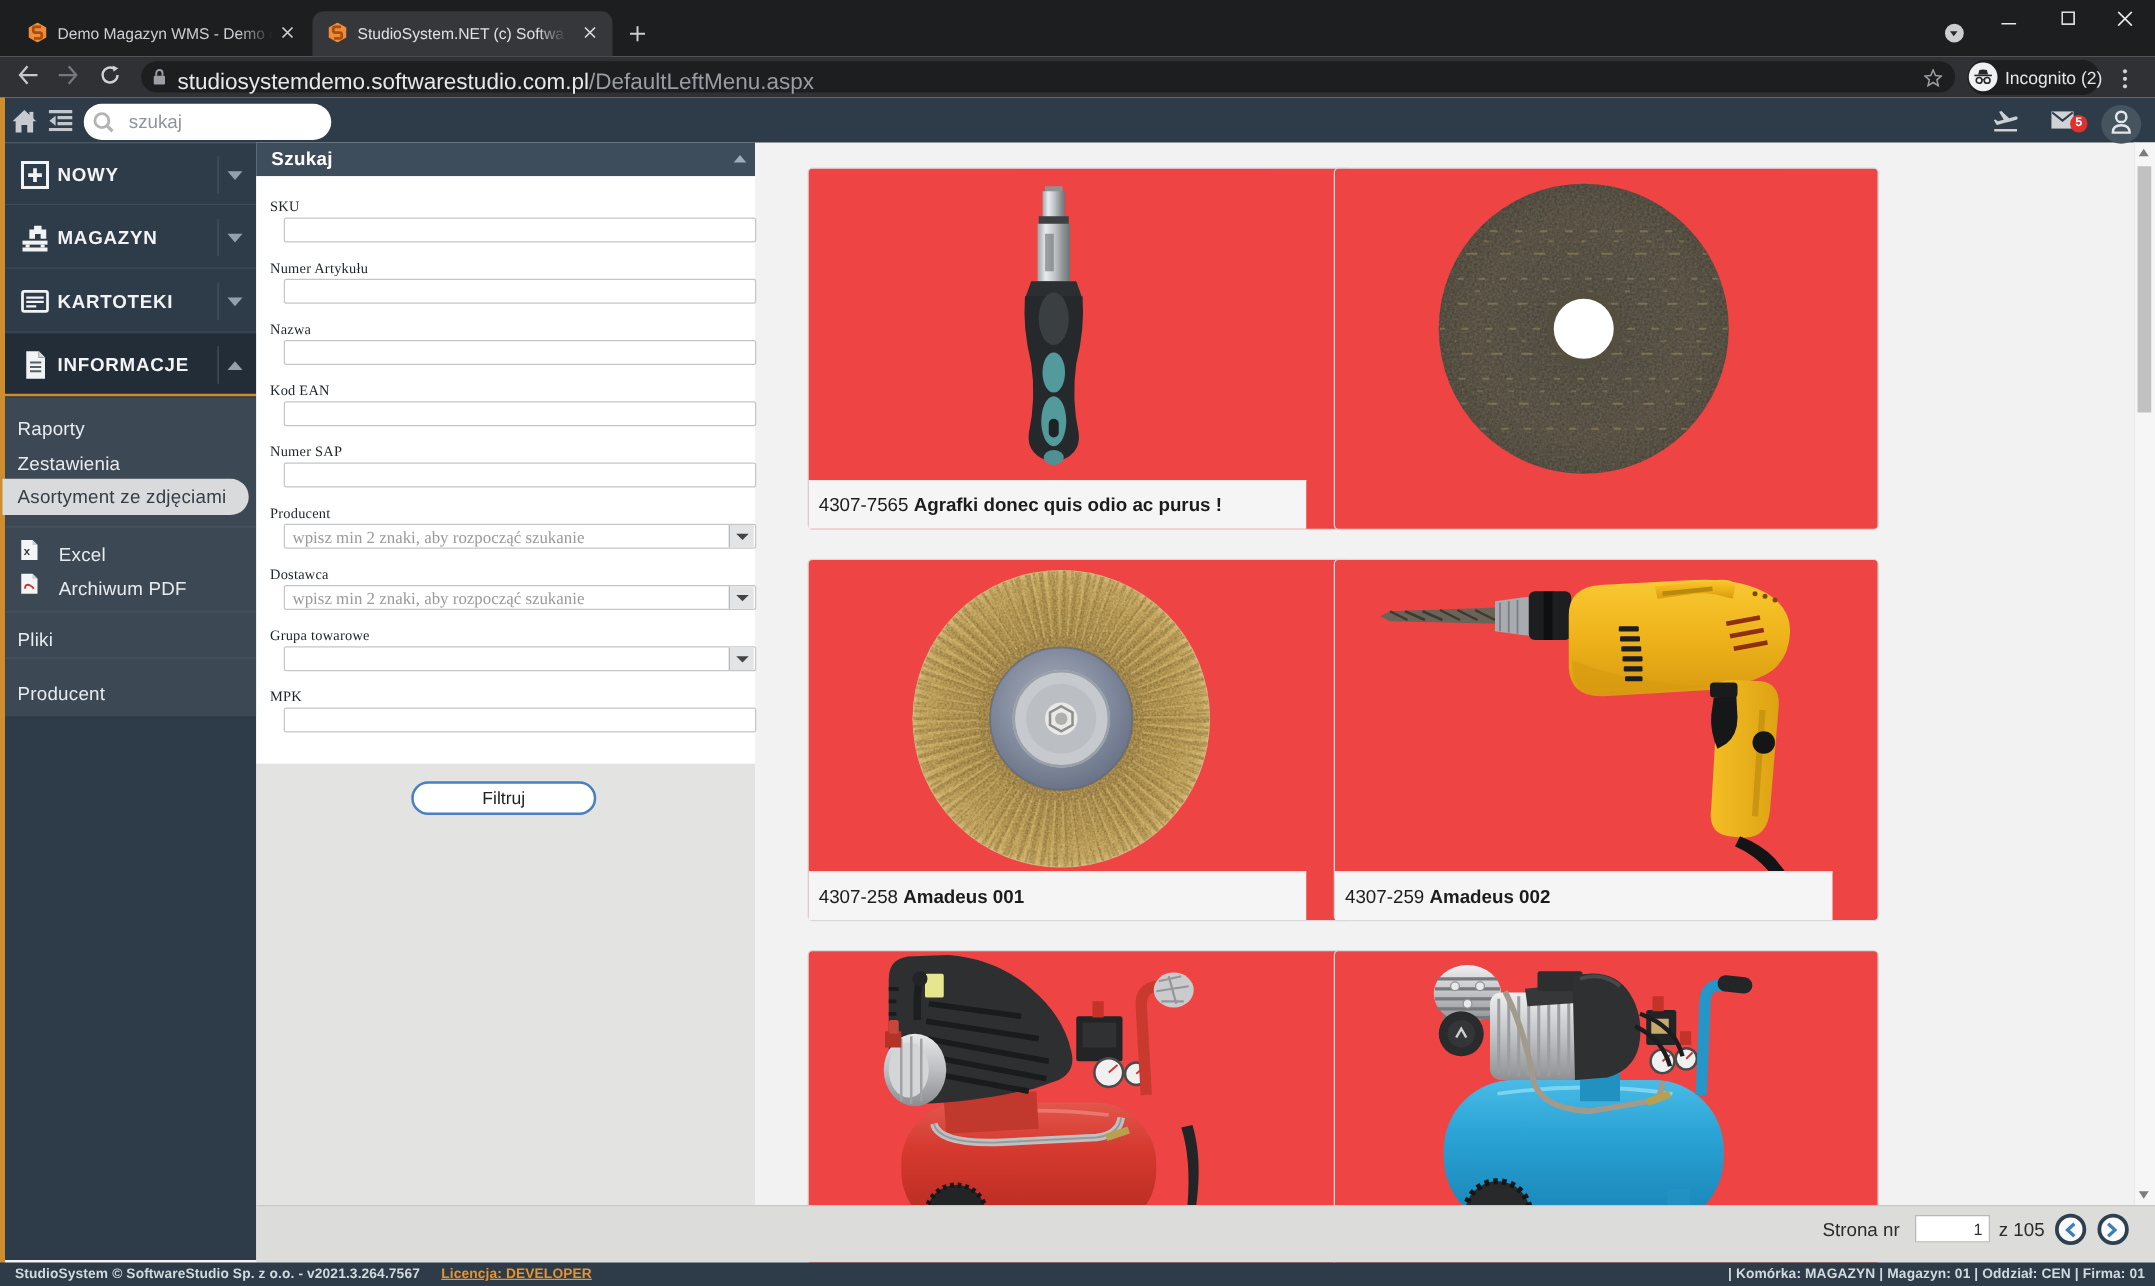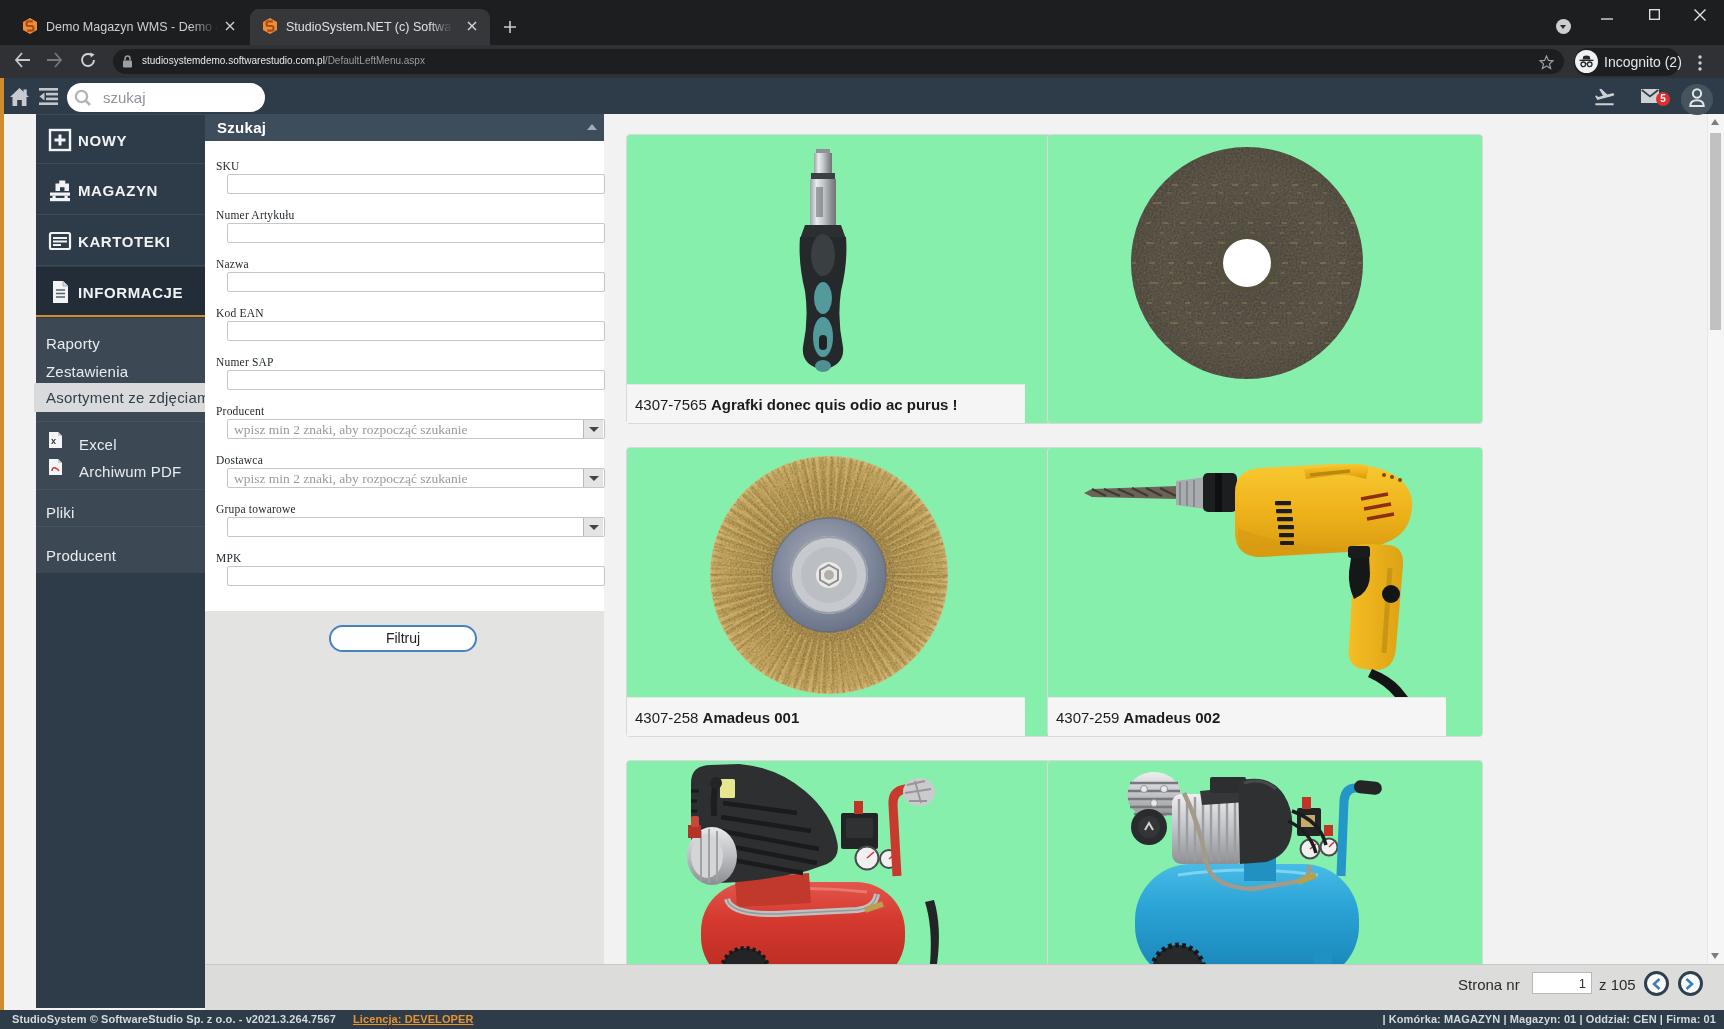--- a/index.html
+++ b/index.html
@@ -6,30 +6,30 @@
   html,body { width:1724px; height:1029px; overflow:hidden; }
   body { font-family:"Liberation Sans", sans-serif; position:relative; background:#f2f2f2; }
   .abs { position:absolute; }
 
   
   #titlebar { left:0; top:0; width:1724px; height:45px; background:#1d1e1f; }
   #toolbar { left:0; top:45px; width:1724px; height:33px; background:#2f3135; }
   .tabtxt { font-size:13px; color:#cdd0d4; white-space:nowrap; overflow:hidden; }
   #tab-active { left:250px; top:9px; width:240px; height:36px; background:#35373b; border-radius:9px 9px 0 0; }
   #urlpill { left:113px; top:49px; width:1451px; height:25px; background:#1d1e20; border-radius:13px; }
-  .urltxt { font-size:10px; color:#e6e8ea; }
+  .urltxt { font-size:18px; color:#e6e8ea; }
   .urlgrey { color:#989da3; }
 
   
   #appbar { left:0; top:78px; width:1724px; height:36px; background:#2e3c4a; }
   #searchpill { left:67px; top:83px; width:198px; height:29px; background:#fff; border-radius:15px; }
 
   
   #leftstrip { left:0; top:78px; width:4px; height:951px; background:#cf8d2e; }
-  #sidebar { left:4px; top:114px; width:201px; height:894px; background:#2e3b48;margin-left:32px; }
+  #sidebar { left:4px; top:114px; width:201px; height:894px; background:#2e3b48; }
   .mitem { position:absolute; left:0; width:201px; height:50px; border-bottom:1px solid #3d4a57; }
   .mlabel { position:absolute; left:42px; top:17px; font-size:15px; font-weight:bold; color:#f1f3f4; letter-spacing:0.6px; }
   .mdivv { position:absolute; left:170px; top:10px; width:1px; height:30px; background:#46535f; }
   .marrow { position:absolute; left:178px; top:22px; width:0; height:0; border-left:6px solid transparent; border-right:6px solid transparent; border-top:7px solid #93a1ad; }
   .micon { position:absolute; left:11px; top:12px; width:26px; height:26px; }
   #submenu { position:absolute; left:0; top:204px; width:201px; height:255px; background:#3c4955; }
   .slabel { position:absolute; left:10px; font-size:15px; color:#e9ecee; letter-spacing:0.2px; }
   .sdiv { position:absolute; left:0; width:201px; height:1px; background:#47545f; }
 
   
@@ -37,21 +37,21 @@
   #panelbody { left:205px; top:141px; width:399px; height:470px; background:#ffffff;font-family:Liberation Serif, serif; }
   #panelgrey { left:205px; top:611px; width:399px; height:353px; background:#e3e3e2; }
   .flabel { position:absolute; left:11px; font-size:11.5px; color:#1d2429; letter-spacing:0.2px; }
   .finput { position:absolute; left:22px; width:378px; height:20px; background:#fff; border:1px solid #c6c6c6; border-radius:2px; }
   .fsel { position:absolute; right:1px; top:0px; width:20px; height:18px; background:#e3e4e5; border-left:1px solid #b9b9b9; }
   .fsel:after { content:""; position:absolute; left:5px; top:7px; border-left:5px solid transparent; border-right:5px solid transparent; border-top:5px solid #444; }
   .fph { position:absolute; left:6px; top:2px; font-size:13.5px; color:#9a9a9a; }
   #filtruj { left:329px; top:625px; width:148px; height:27px; background:#fff; border:2px solid #4a7fc1; border-radius:14px; text-align:center; font-size:14px; color:#222; line-height:23px; }
 
   
-  .card { position:absolute; width:436px; background:#86efac; border:1px solid #d9d9d9; border-radius:4px; }
+  .card { position:absolute; width:436px; background:#ef4444; border:1px solid #d9d9d9; border-radius:4px;margin-left:20px; }
   .cimg { position:absolute; left:0; top:0; width:398px; height:249px; overflow:hidden; }
   .ccap { position:absolute; left:0; top:249px; width:398px; height:39px; background:#f5f5f5; border-top:1px solid #e6e6e6; font-size:15px; color:#1c1c1c; line-height:39px; padding-left:8px; white-space:nowrap; }
 
   
   #sbar { left:1707px; top:114px; width:17px; height:850px; background:#f6f6f6; border-left:1px solid #e8e8e8; }
   #sthumb { left:1710px; top:133px; width:11px; height:197px; background:#c1c1c1; }
 
   
   #pagbar { left:205px; top:964px; width:1519px; height:46px; background:#dcdcda; border-top:1px solid #c8c8c6; }
   #statusbar { left:0; top:1010px; width:1724px; height:19px; background:#2e3b48; font-size:11.5px; font-weight:bold; color:#d3dade; line-height:19px; letter-spacing:0.1px; }

